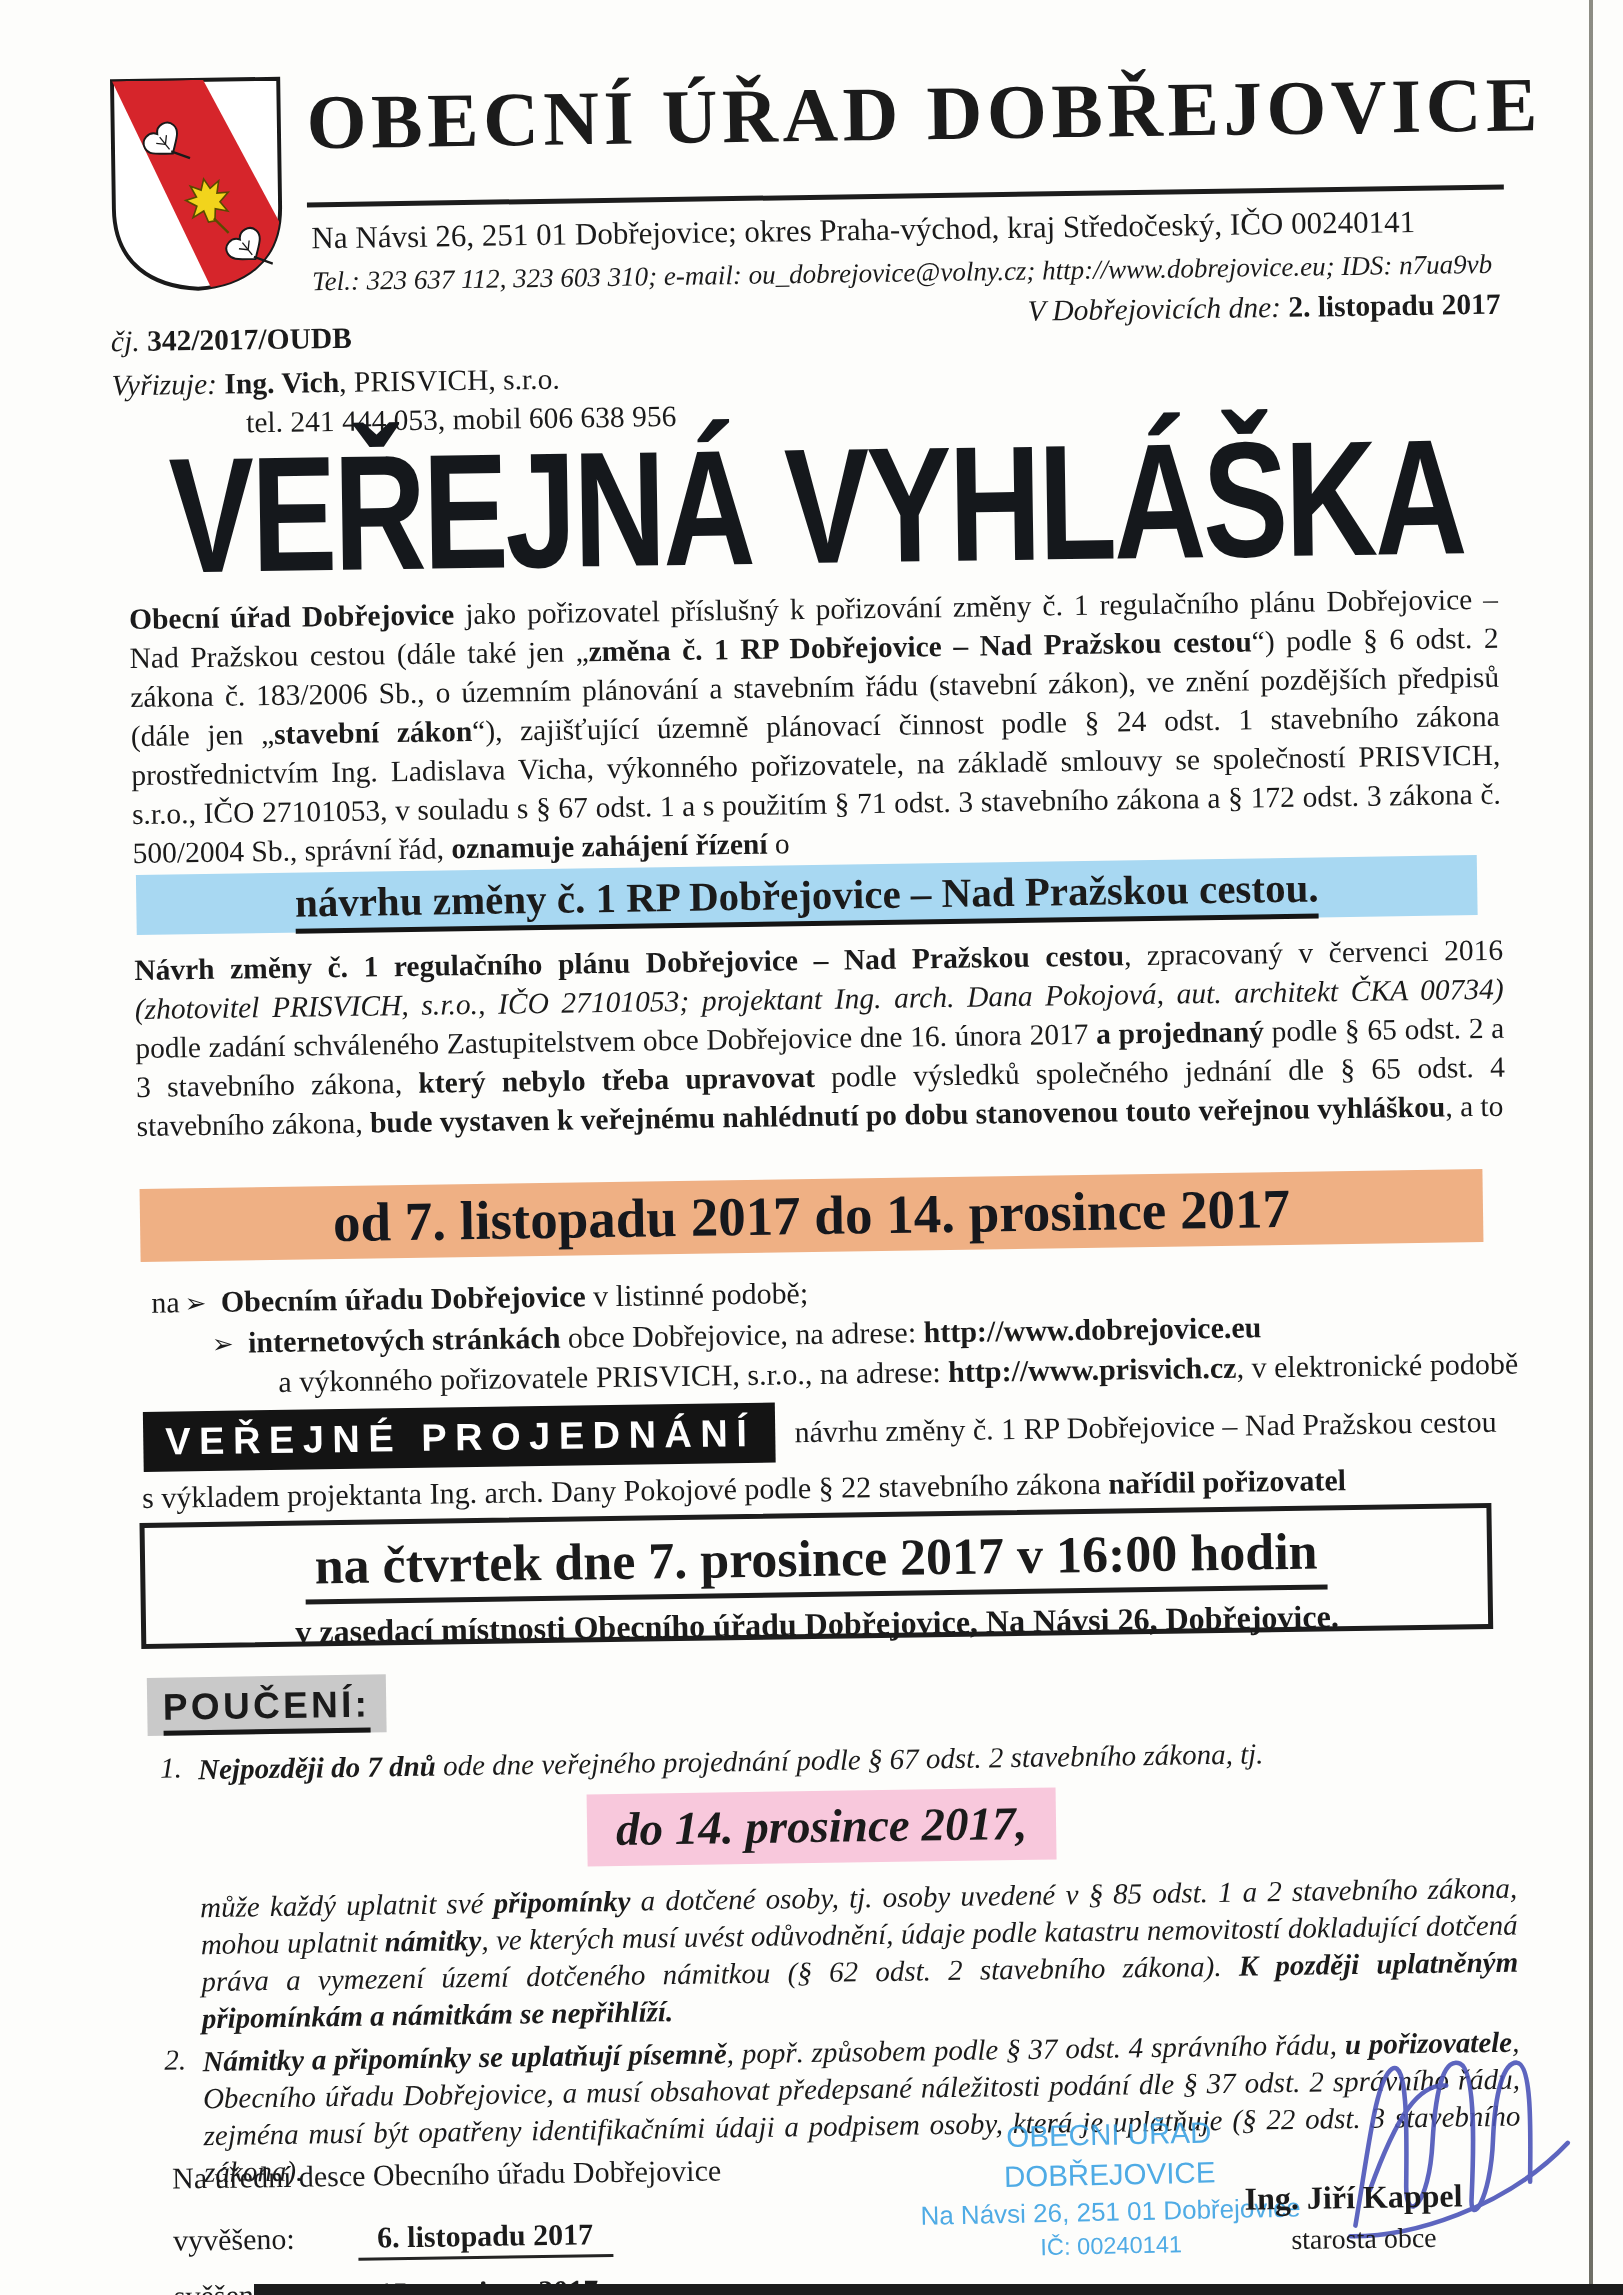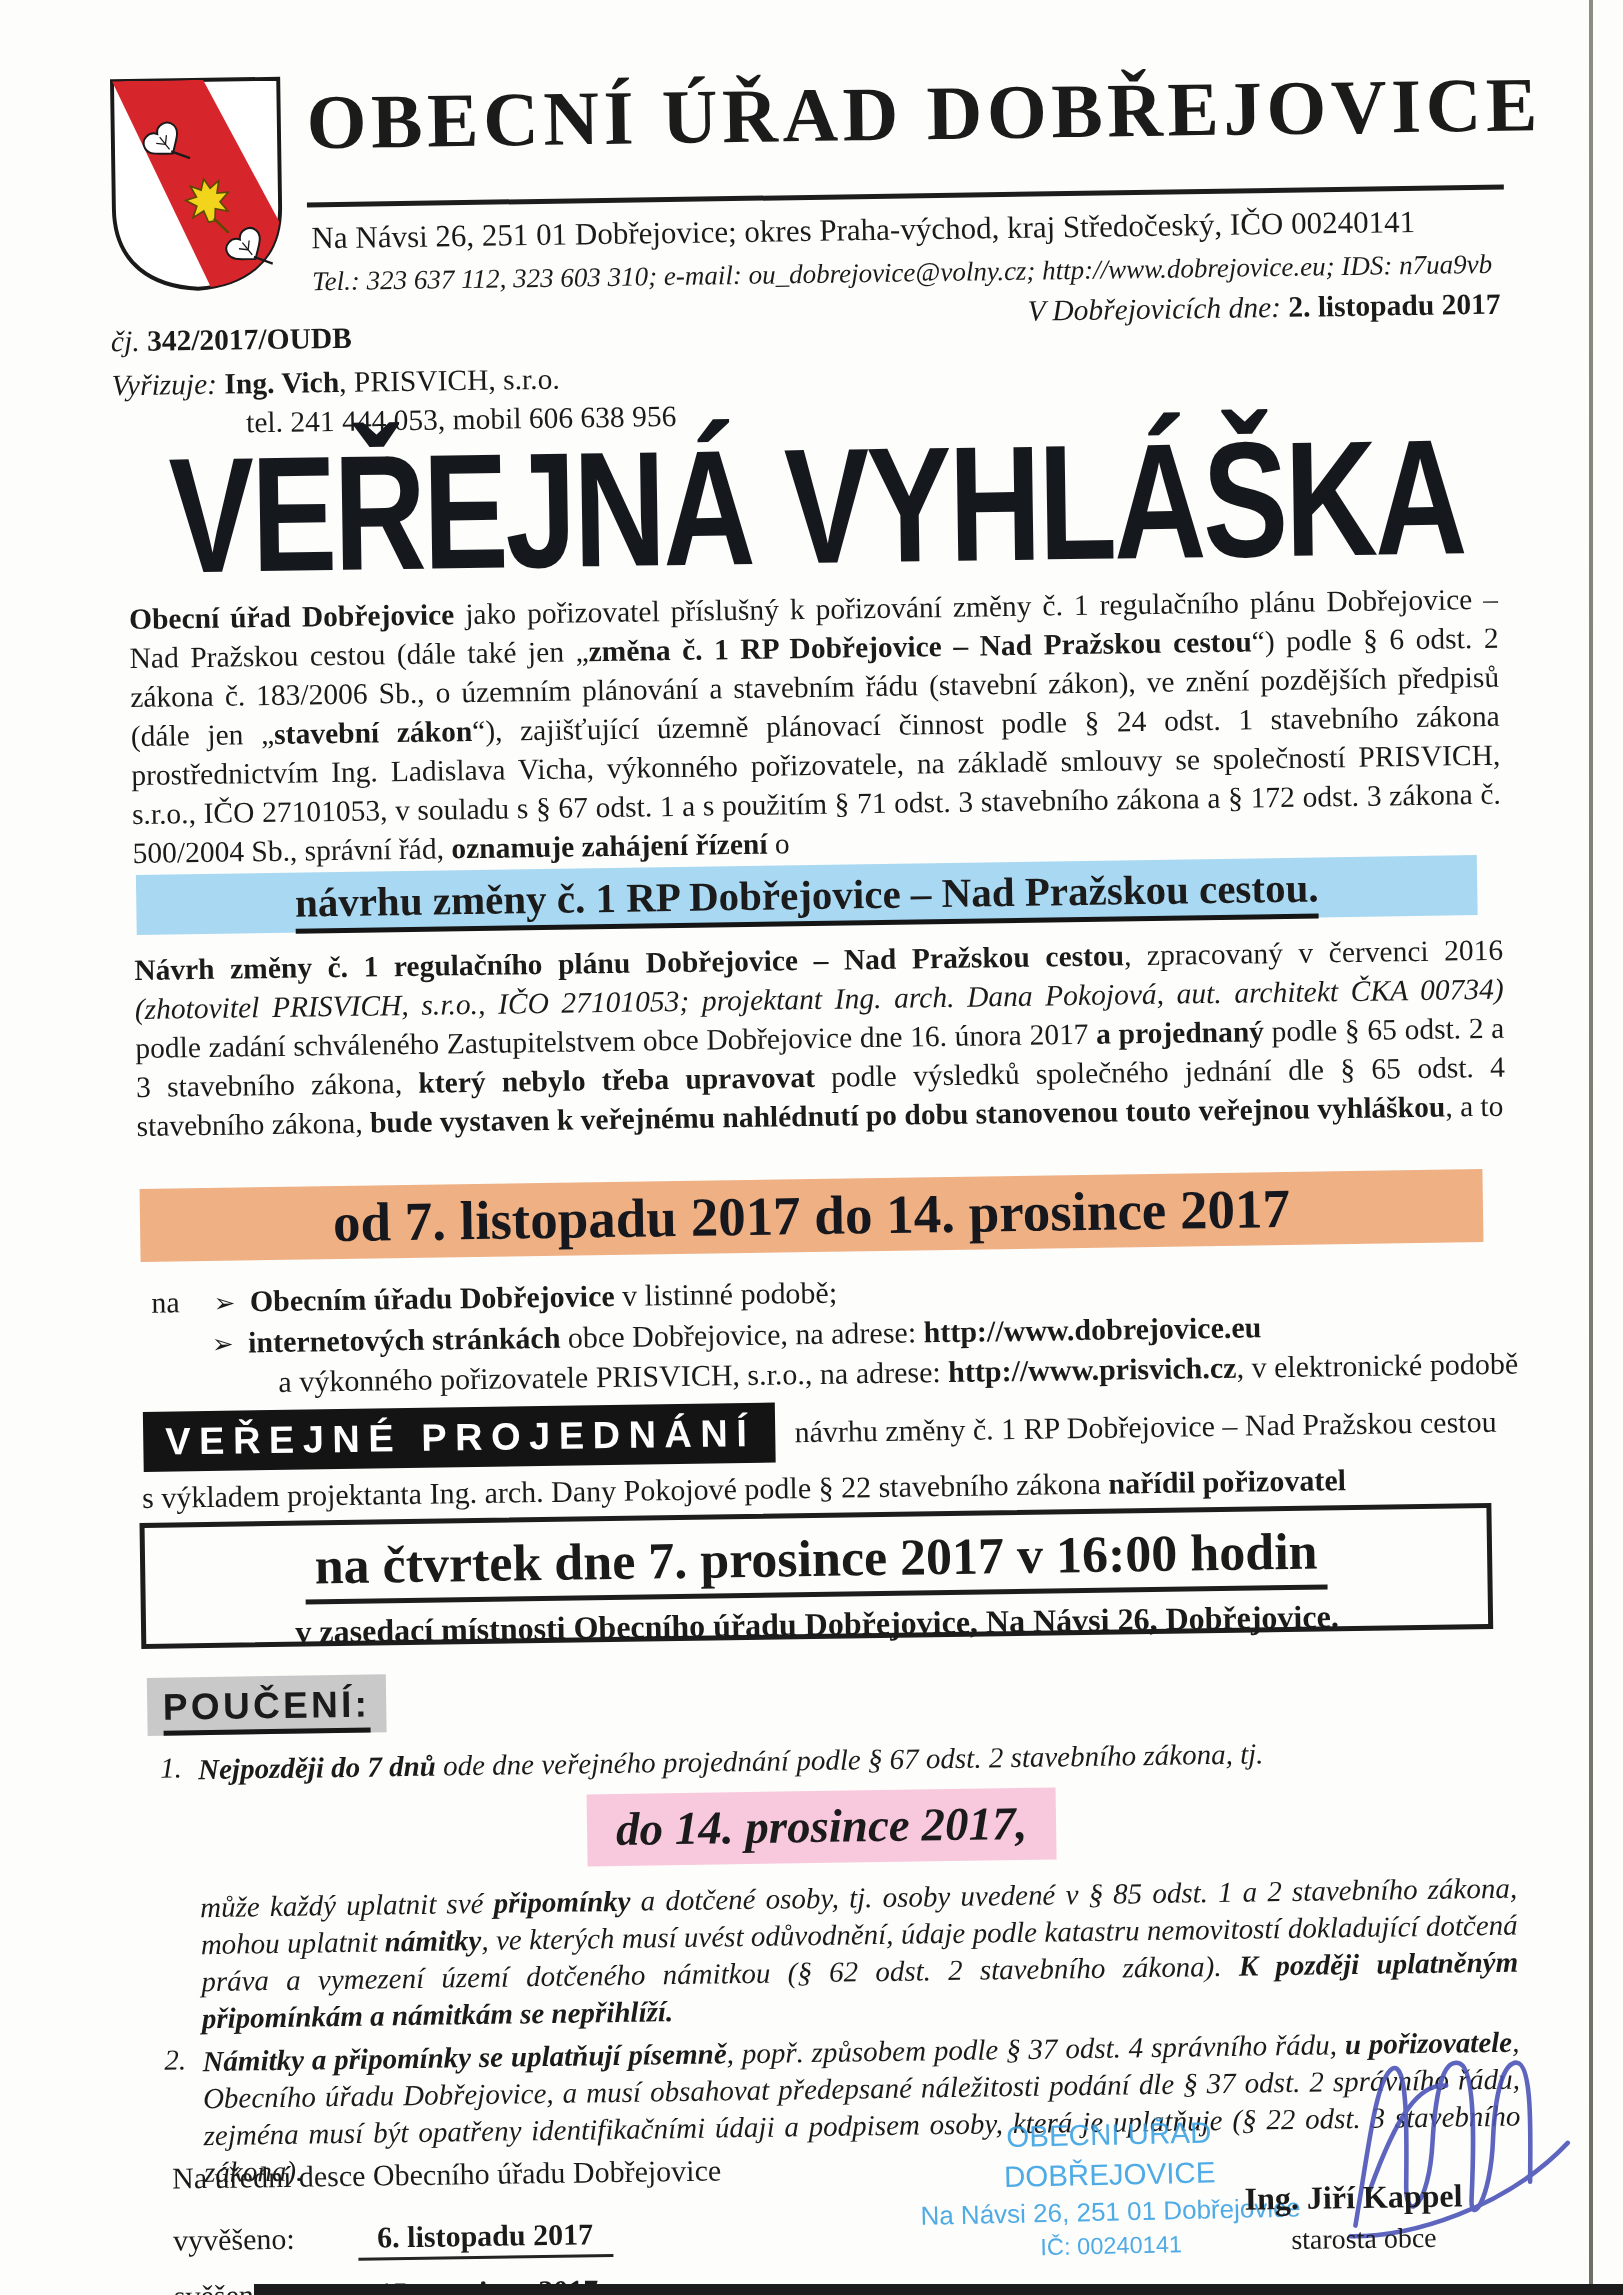--- a/index.html
+++ b/index.html
@@ -44,21 +44,21 @@
   .para2{left:137px;top:941px;width:1369px}
 
   .period-bar{left:139px;top:1179px;width:1343px;height:73px;background:var(--highlight-orange);
               text-align:center;font-size:55px;font-weight:bold;line-height:73px;color:#16181d}
 
   
   .loc-row{position:absolute;font-size:30px;line-height:1.2;white-space:nowrap}
   .loc1{left:149px;top:1275px}
   .loc2{left:209px;top:1316px}
   .loc3{left:275px;top:1356px}
-  .loc-prefix{margin-right:34px}
+  .loc-prefix{margin-right:5px}
   .bullet{display:inline-block;margin-right:14.4px;font-family:"DejaVu Sans",sans-serif;font-size:26px}
 
   
   .hearing-row{left:139px;top:1402px;width:1375px}
   .badge{display:inline-block;background:var(--badge-bg);color:#fff;
          font-family:"Liberation Sans",sans-serif;font-weight:bold;font-size:38px;
          letter-spacing:8.5px;padding:9.2px 19.6px 7.9px 22px;vertical-align:middle}
   .badge-tail{font-size:30px;margin-left:17px;vertical-align:middle;white-space:nowrap}
   .hearing-line2{left:137px;top:1471px;width:1369px;font-size:30px;white-space:nowrap}
 

